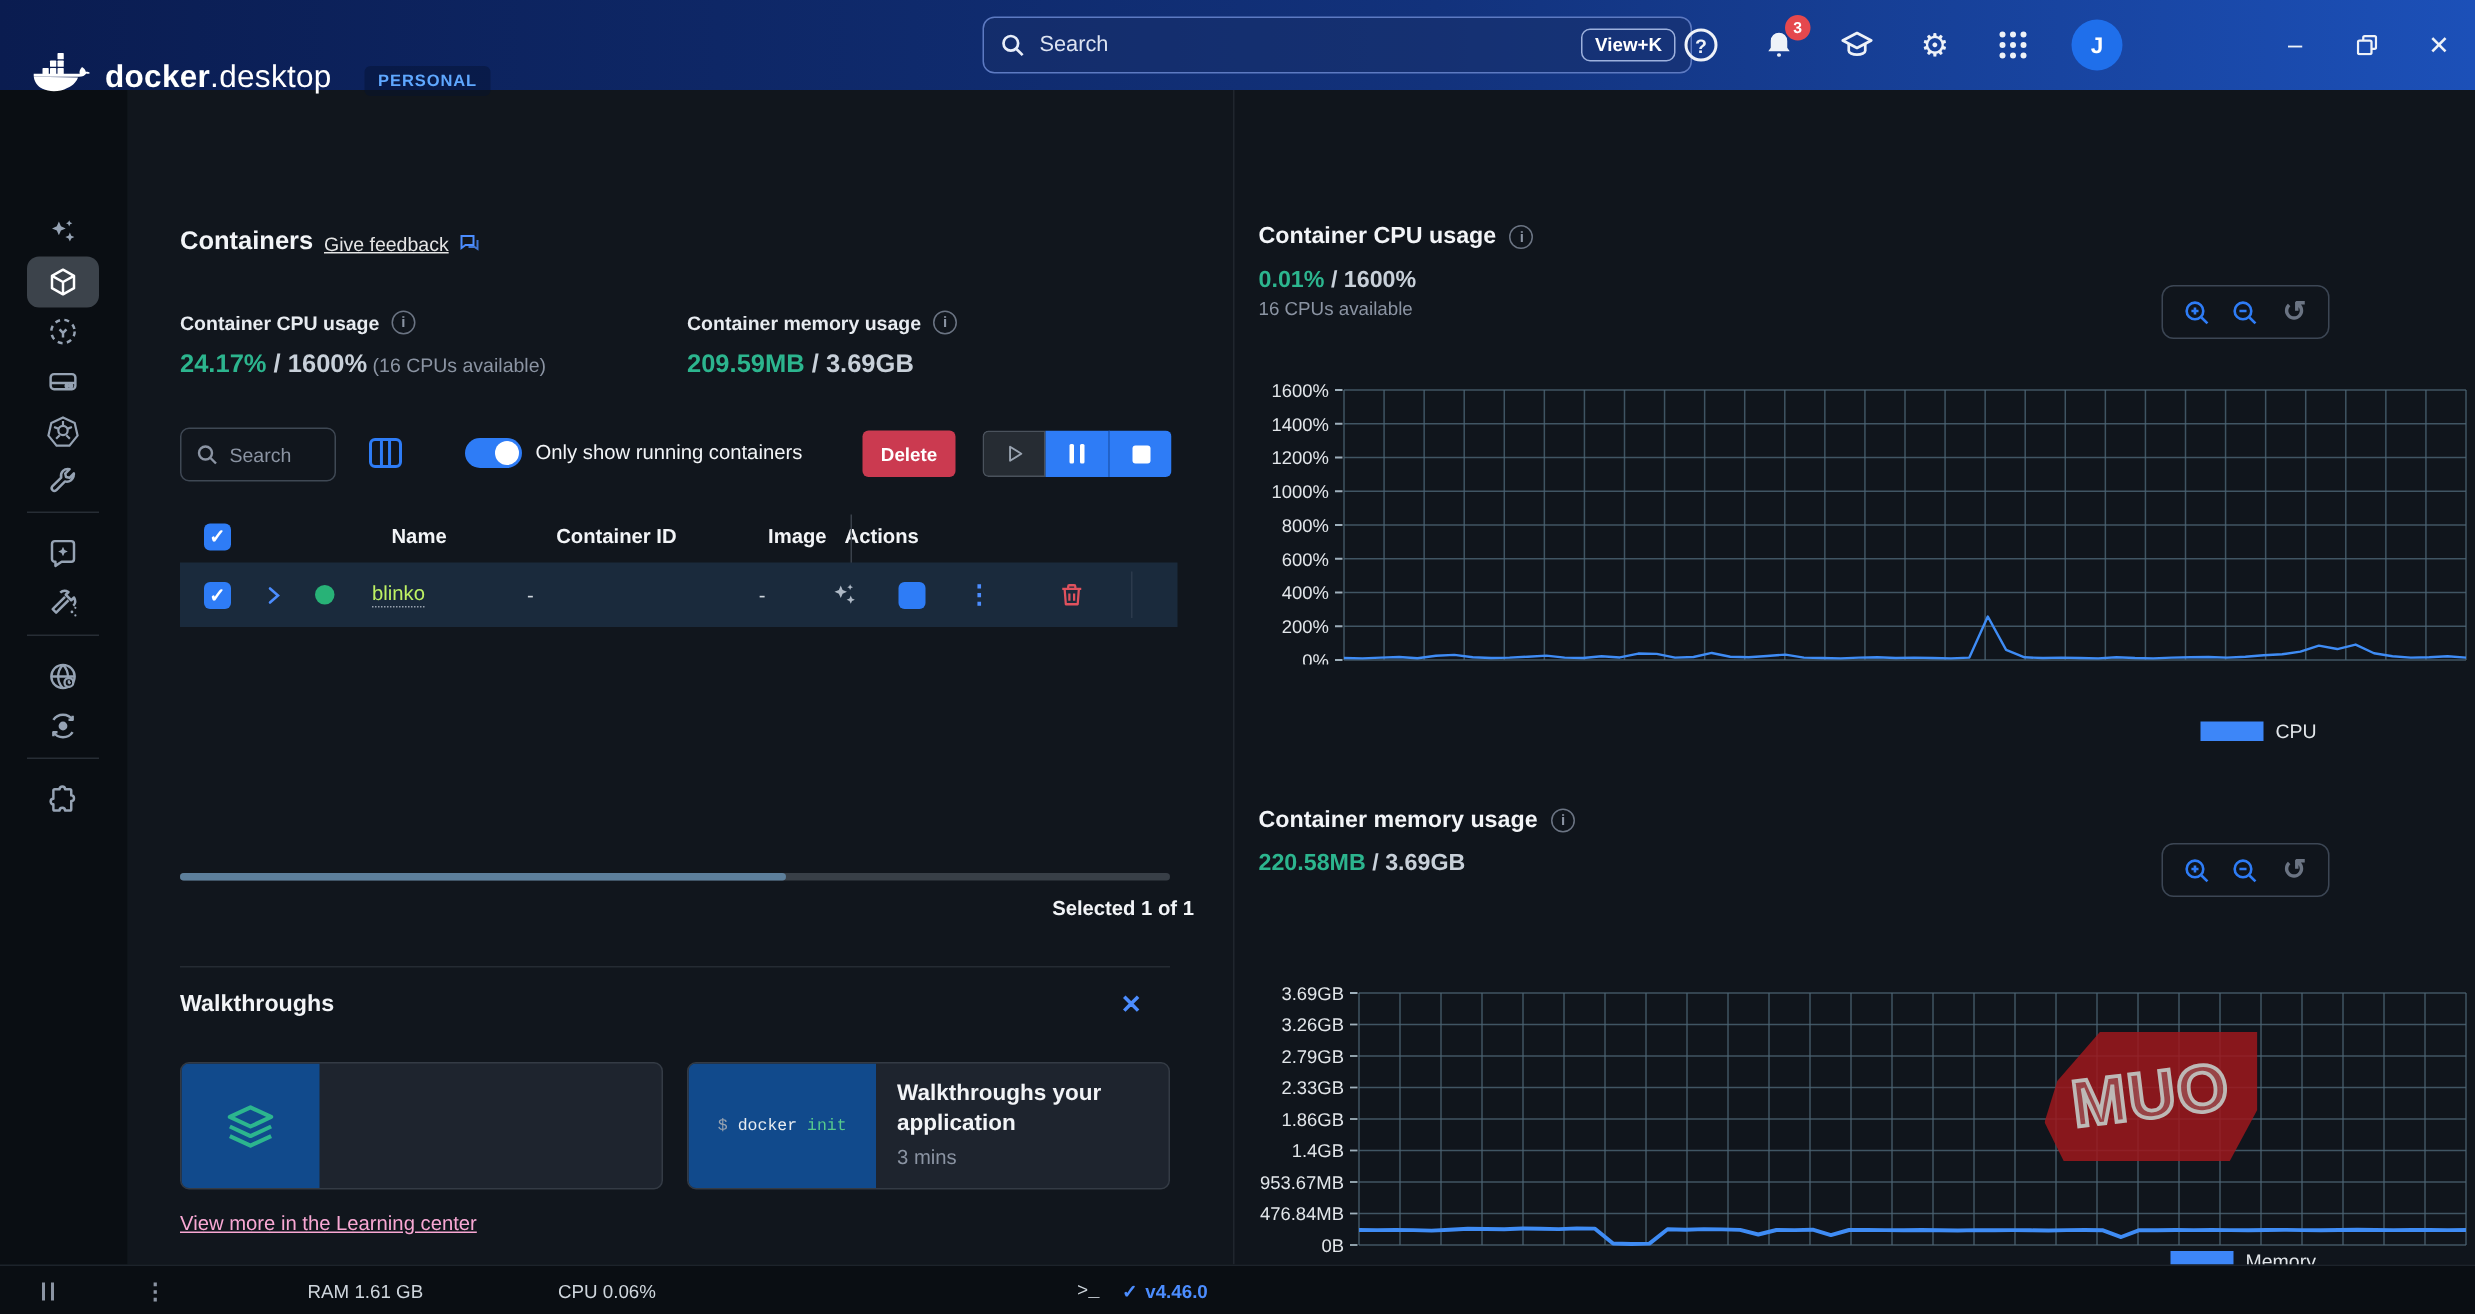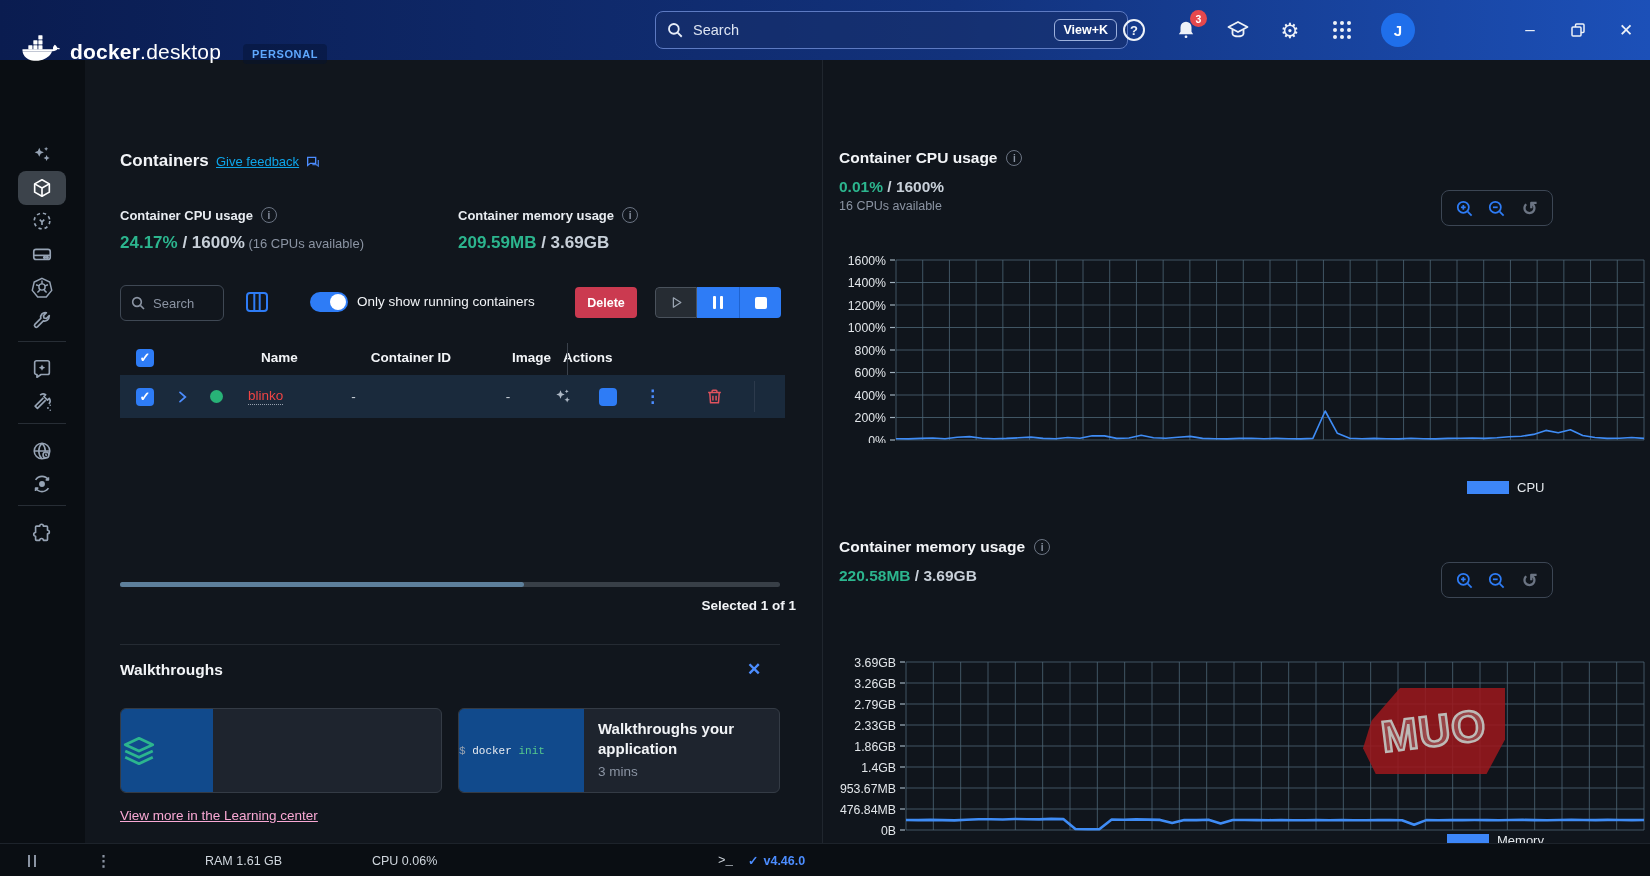--- a/index.html
+++ b/index.html
@@ -43,22 +43,22 @@
   
   #sidebar { position:absolute; left:0; top:60px; width:85px; bottom:33px; background:#0a0e13; }
   .side-item { position:absolute; left:18px; width:48px; height:34px; border-radius:8px;
     display:flex; align-items:center; justify-content:center; color:#96a3b4; cursor:pointer; }
   .side-item.active { background:#3c434b; color:#fff; }
   .side-div { position:absolute; left:18px; width:48px; height:1px; background:#272d35; }
 
   
   #main { position:absolute; left:85px; top:60px; width:737px; bottom:33px; background:#11161d; }
   .h1 { position:absolute; left:35px; top:91px; color:#f2f4f7; font-size:17px; font-weight:700; }
-  .feedback { position:absolute; left:131px; top:94px; color:#0ea5e9; font-size:13px;
-    text-decoration:underline; display:flex; gap:6px; align-items:flex-start; cursor:pointer; }
+  .feedback { position:absolute; left:131px; top:94px; color:#e5e5e5; font-size:13px;
+    text-decoration:underline; display:flex; gap:6px; align-items:center; cursor:pointer; }
   .stat-label { position:absolute; top:147px; color:#e8ecf1; font-size:13px; font-weight:700;
     display:flex; align-items:center; gap:8px; }
   .stat-value { position:absolute; top:173px; font-size:17px; font-weight:700; color:#c8d0d9; }
   .teal { color:#2cb58e; }
   .stat-note { font-size:13px; font-weight:400; color:#8b94a3; }
   .info-icon { width:16px; height:16px; border:1.5px solid #6b7483; border-radius:50%;
     color:#8b94a3; font-size:10px; font-weight:700; display:inline-flex; align-items:center;
     justify-content:center; font-style:normal; }
 
   .tb-search { position:absolute; left:35px; top:225px; width:104px; height:36px;
@@ -88,41 +88,41 @@
   .pause-bars i { width:3px; height:13px; background:#fff; border-radius:1px; }
 
   .checkbox { width:18px; height:18px; background:#2e7cf6; border-radius:4px; color:#fff;
     font-size:13px; font-weight:700; display:flex; align-items:center; justify-content:center;
     cursor:pointer; }
   .thead { position:absolute; left:35px; top:281px; width:665px; height:33px;
     display:flex; align-items:center; color:#f2f4f7; font-size:13.5px; font-weight:700; }
   .col-divider { position:absolute; left:482px; top:283px; width:1px; height:75px; background:#3a414b; }
   .trow { position:absolute; left:35px; top:315px; width:665px; height:43px;
     background:#1a2a3c; display:flex; align-items:center; cursor:pointer; }
-  .cell-name { color:#ef4444; font-size:13.5px; border-bottom:1px dotted #97a1ae; padding-bottom:1px; }
+  .cell-name { color:#bef264; font-size:13.5px; border-bottom:1px dotted #97a1ae; padding-bottom:1px; }
   .dash { color:#cfd6dd; font-size:13.5px; }
   .status-dot { width:13px; height:13px; border-radius:50%; background:#28b277; }
   .row-sq { width:18px; height:18px; background:#2e7cf6; border-radius:4px; cursor:pointer; }
   .kebab-blue { color:#4c8dff; font-size:17px; font-weight:700; cursor:pointer; }
   .row-div { position:absolute; left:634px; top:6px; width:1px; height:31px; background:#2c3a4c; }
 
   .hscroll-track { position:absolute; left:35px; top:522px; width:660px; height:5px;
     background:#383f47; border-radius:3px; }
   .hscroll-thumb { position:absolute; left:0; top:0; width:404px; height:5px;
     background:#5d7f9b; border-radius:3px; cursor:grab; }
   .sel-text { position:absolute; left:51px; top:538px; width:660px; text-align:right;
     color:#f2f4f7; font-size:13.5px; font-weight:700; }
   .wt-divider { position:absolute; left:35px; top:584px; width:660px; height:1px; background:#252b33; }
   .h2 { position:absolute; left:35px; top:601px; color:#f2f4f7; font-size:15.5px; font-weight:700; }
   .wt-close { position:absolute; left:662px; top:599px; color:#4c8dff; font-size:17px;
     font-weight:700; cursor:pointer; }
   .wt-card { position:absolute; top:648px; width:322px; height:85px; background:#1e242e;
     border:1px solid #343b45; border-radius:6px; display:flex; overflow:hidden; cursor:pointer; }
   .wt-blue { background:#11497f; background:#114a8c; display:flex; align-items:center;
-    justify-content:flex-start; flex:none; }
+    justify-content:center; flex:none; }
   .wt-body { padding:10px 14px; }
   .wt-title { color:#f2f4f7; font-size:15px; font-weight:700; line-height:1.35; }
   .wt-time { color:#8b94a3; font-size:13.5px; margin-top:4px; }
   .term { font-family:"Liberation Mono", monospace; font-size:11px; }
   .term .p { color:#9aa4b1; } .term .c { color:#e8ecf1; } .term .a { color:#56c98d; }
   .more-link { position:absolute; left:35px; top:748px; color:#f9a8d4; font-size:13.5px;
     text-decoration:underline; cursor:pointer; }
 
   
   #rightpanel { position:absolute; left:822px; top:60px; width:828px; bottom:33px;

